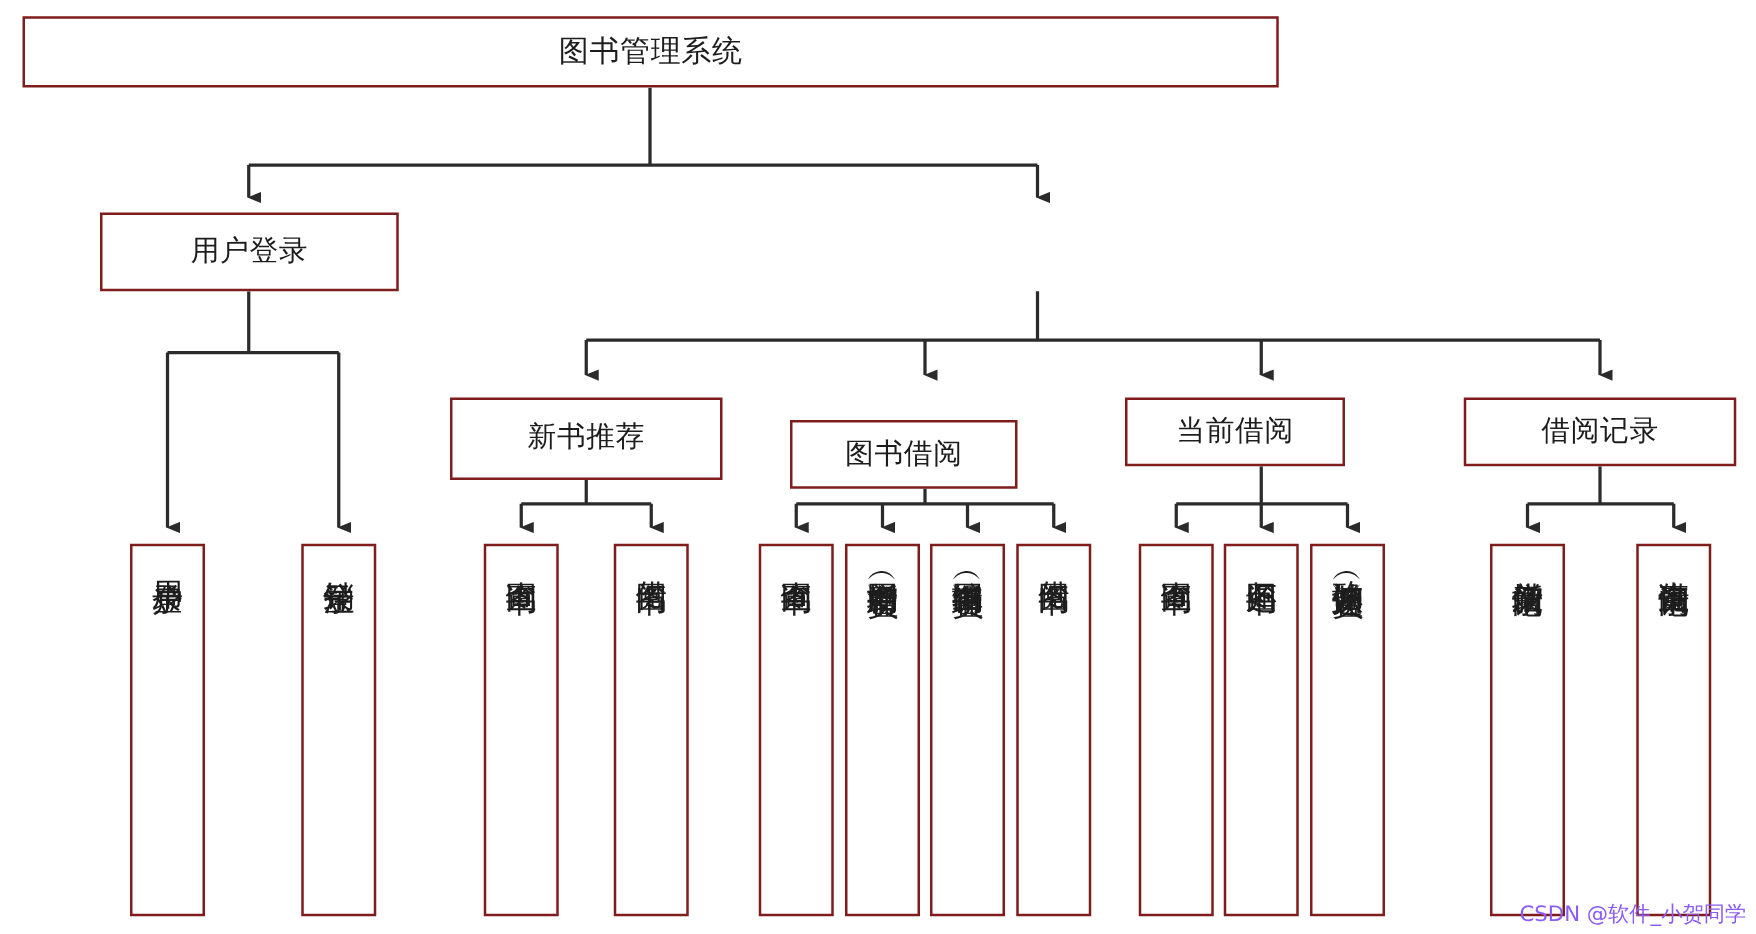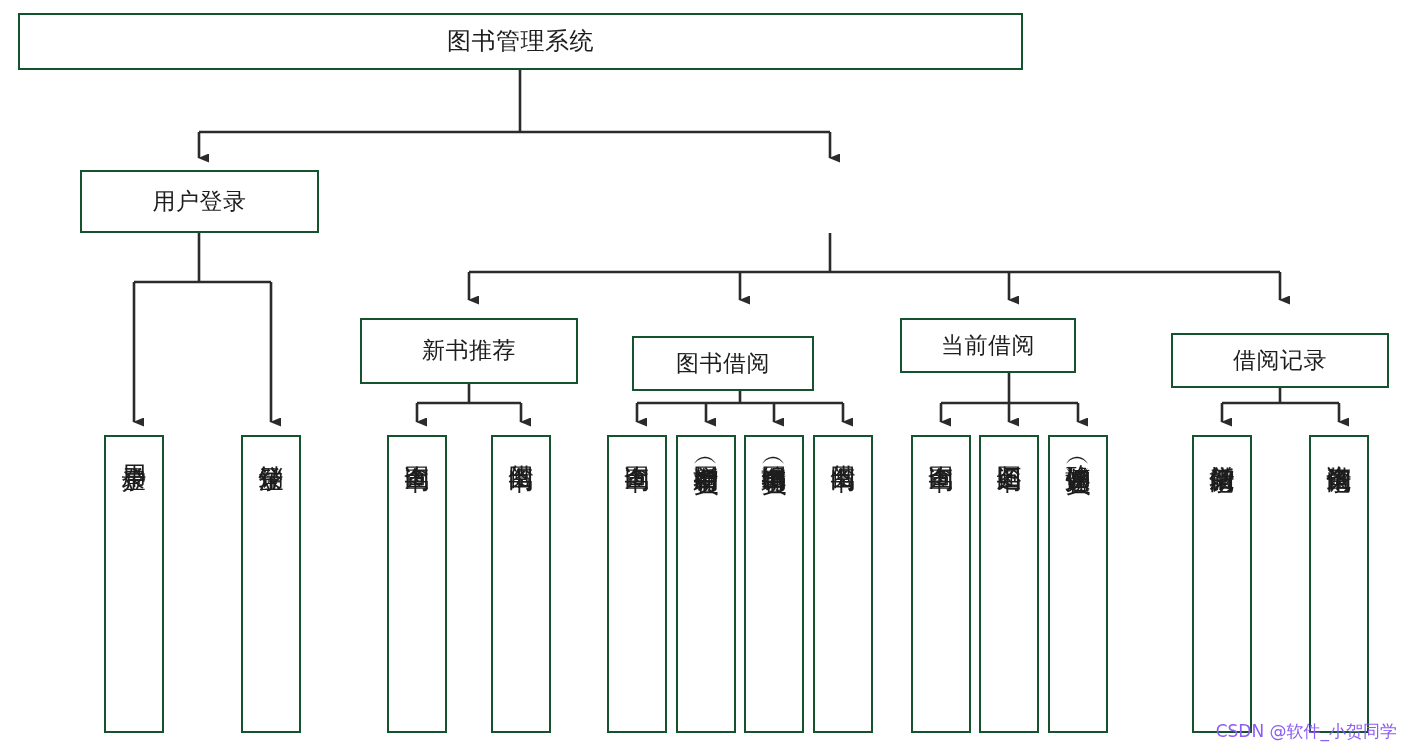--- a/index.html
+++ b/index.html
@@ -23,21 +23,21 @@
     left: 0;
     top: 0;
     width: 1405px;
     height: 747px;
     pointer-events: none;
   }
   .node {
     position: absolute;
     box-sizing: border-box;
     background: #ffffff;
-    border: 2px solid #14532d;
+    border: 2px solid #7f1d1d;
     display: flex;
     align-items: center;
     justify-content: center;
     color: #1d1d1d;
     z-index: 2;
   }
   .node .node-label {
     display: block;
     text-align: center;
     line-height: 1.18;
@@ -141,21 +141,21 @@
 
   <div class="node horiz" style="left:360px; top:318px; width:218px; height:66px;">
     <span class="node-label">新书推荐</span>
   </div>
   <div class="node horiz" style="left:632px; top:336px; width:182px; height:55px;">
     <span class="node-label">图书借阅</span>
   </div>
   <div class="node horiz" style="left:900px; top:318px; width:176px; height:55px;">
     <span class="node-label">当前借阅</span>
   </div>
-  <div class="node horiz" style="left:1171px; top:333px; width:218px; height:55px;">
+  <div class="node horiz" style="left:1171px; top:318px; width:218px; height:55px;">
     <span class="node-label">借阅记录</span>
   </div>
 
   <div class="node vert" style="left:104px; top:435px; width:60px; height:298px;">
     <span class="node-label">用户登录</span>
   </div>
   <div class="node vert" style="left:241px; top:435px; width:60px; height:298px;">
     <span class="node-label">注销登录</span>
   </div>
 

